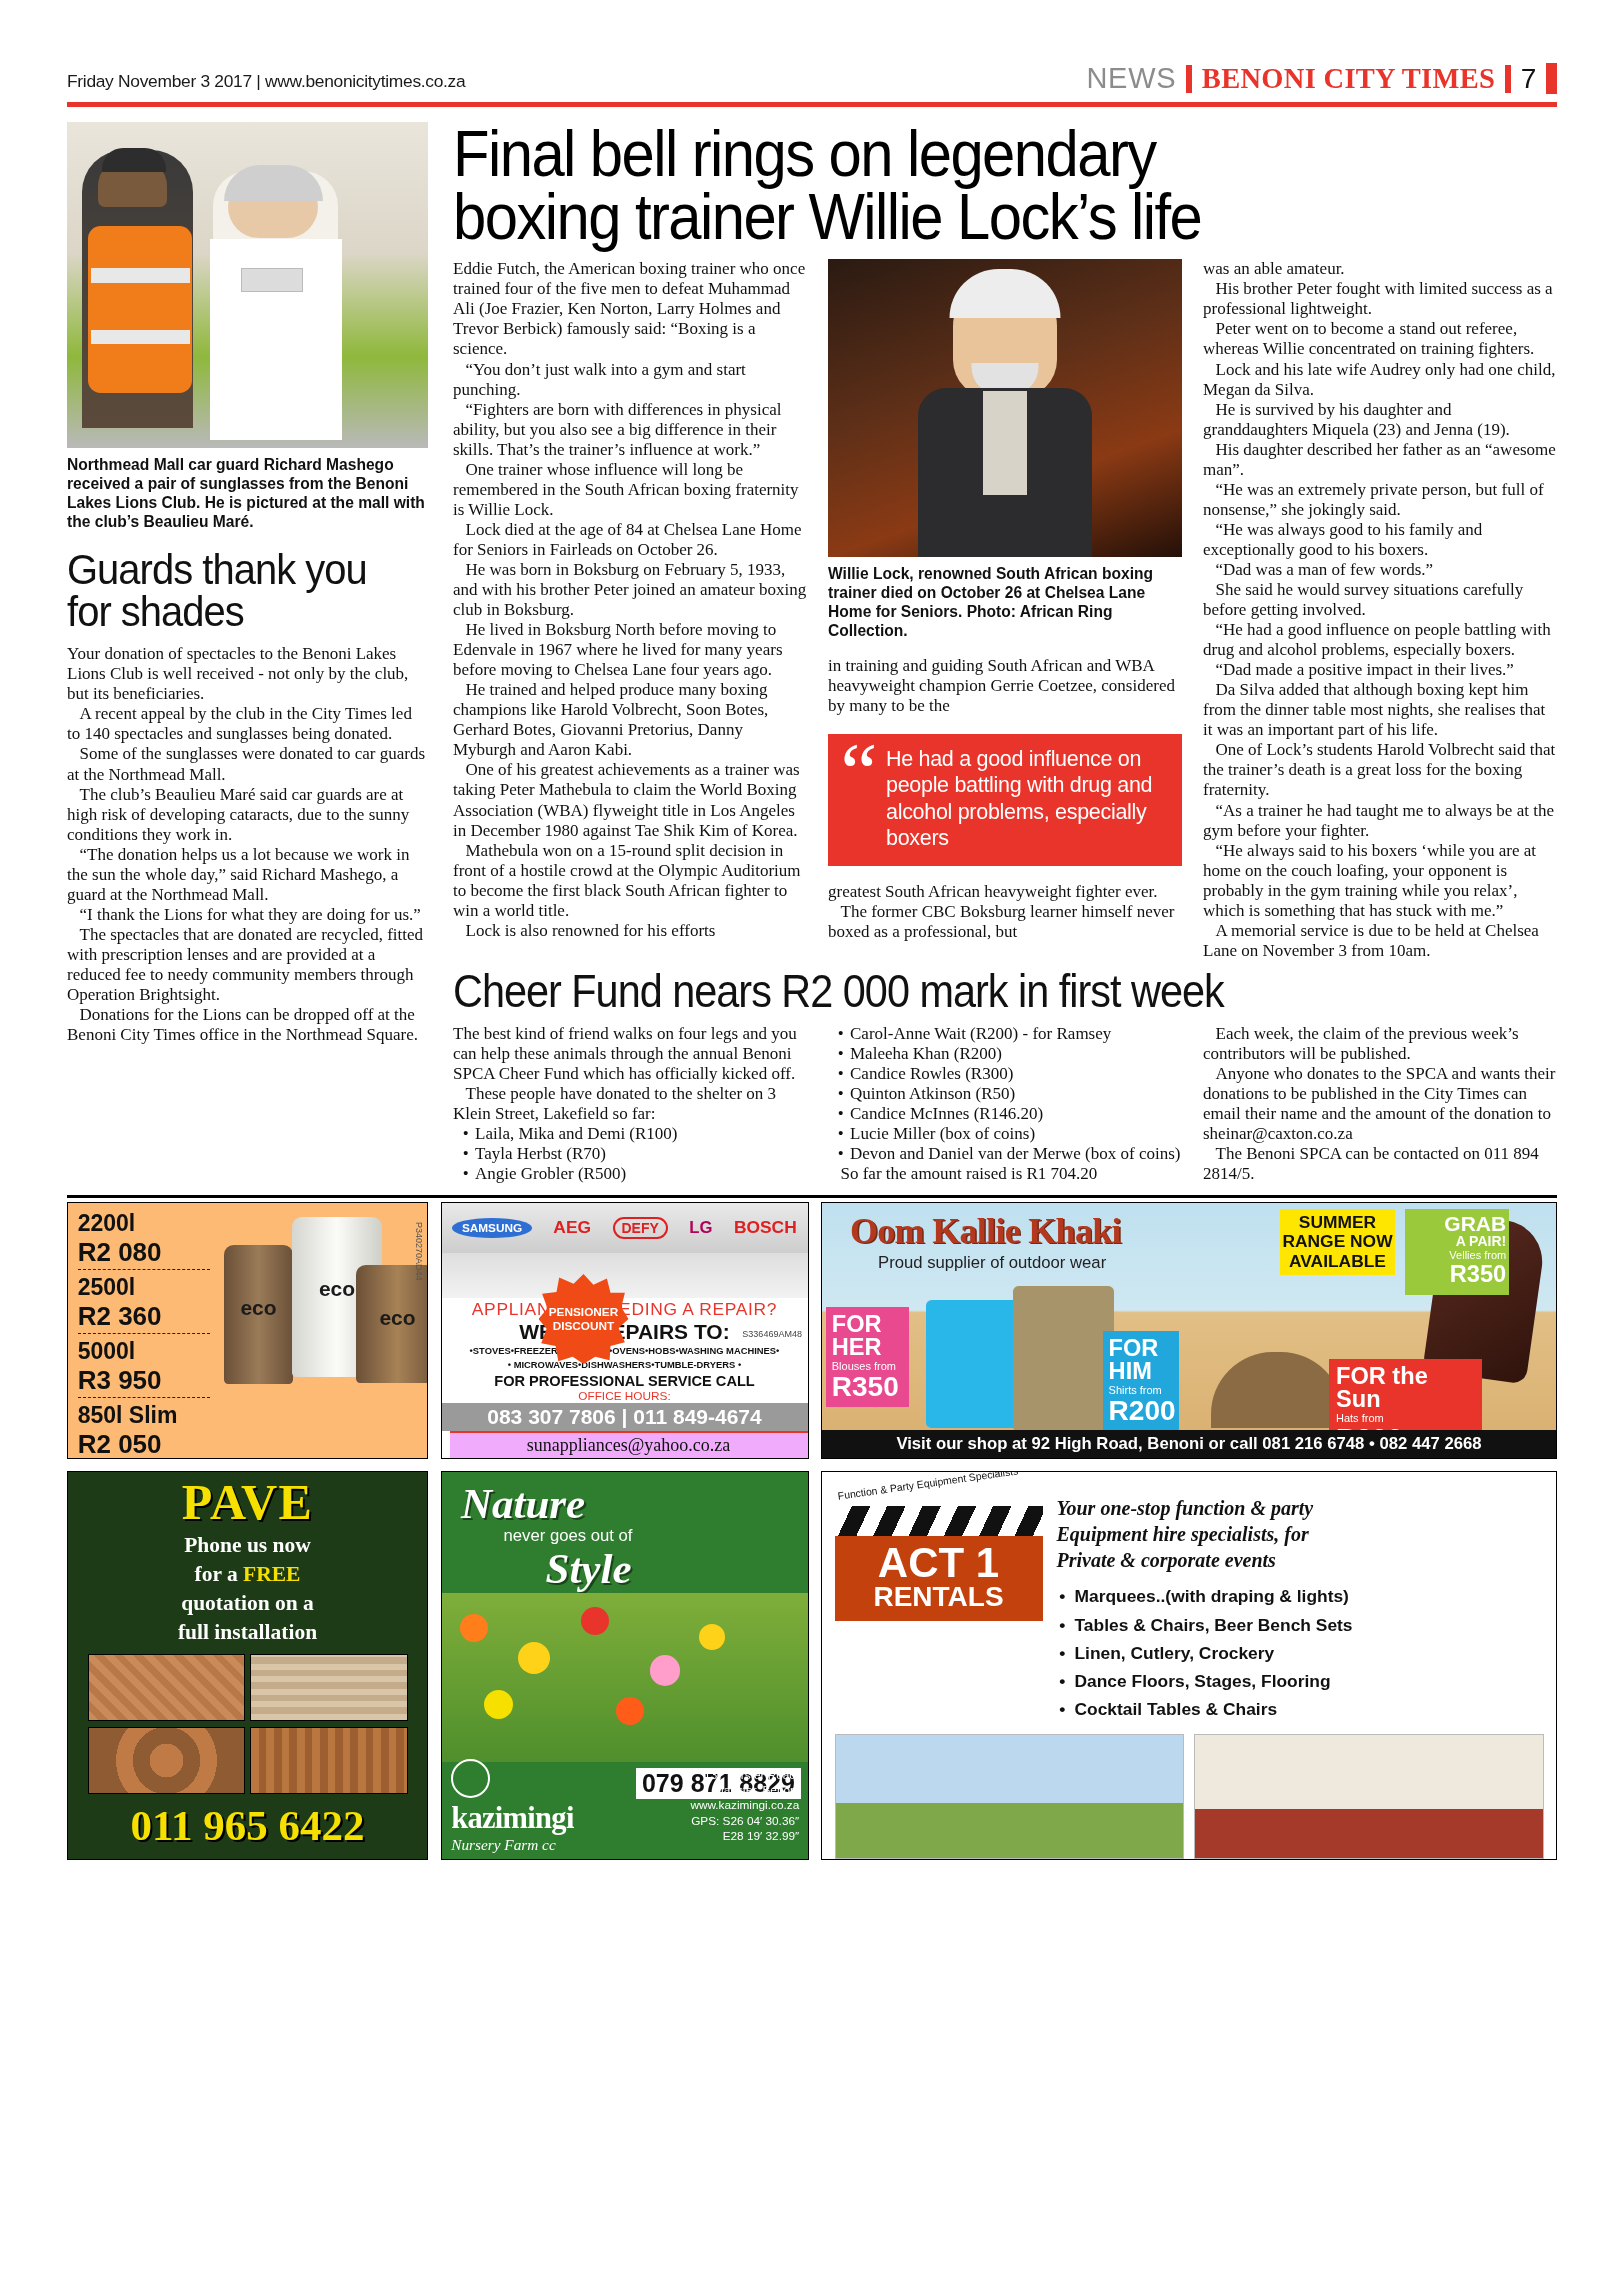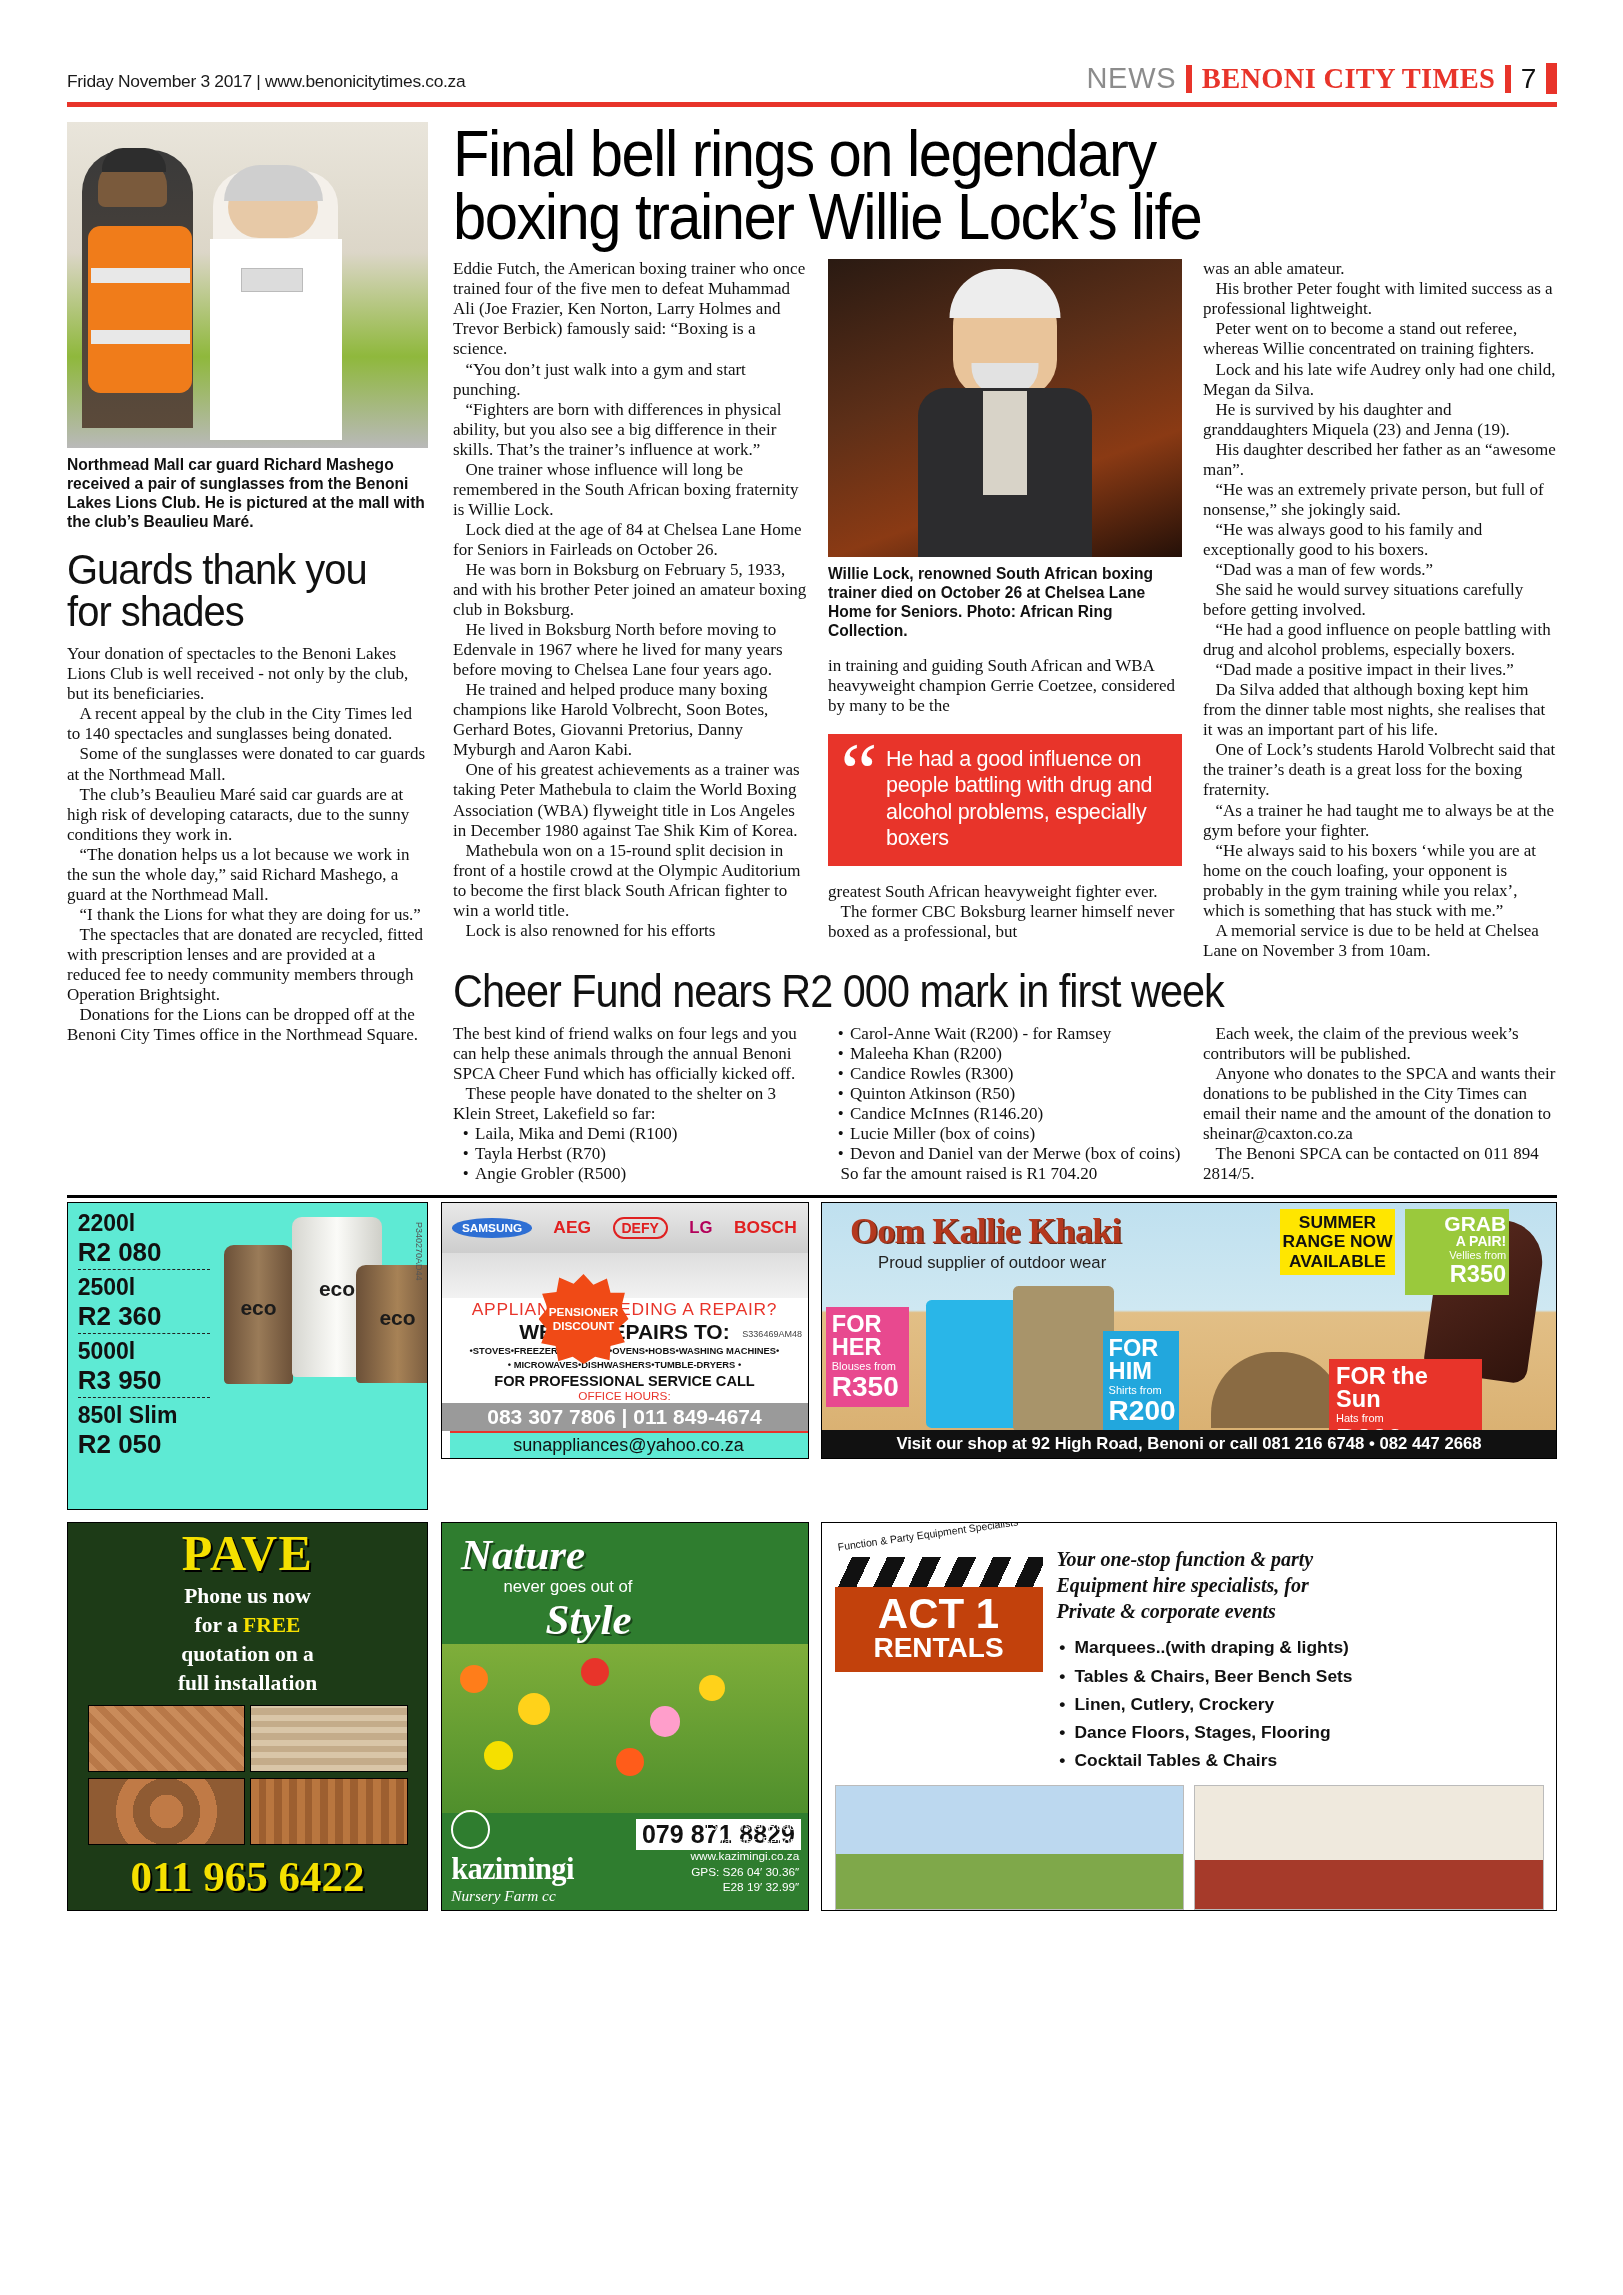--- a/index.html
+++ b/index.html
@@ -80,21 +80,21 @@
   ul.donors li:before { content: "\2022"; position: absolute; left: 9.7px; }
 
   
   .ads { margin-top: 11px; }
   .adrow { display: grid; gap: 12.5px; }
   .adrow1 { grid-template-columns: 361px 368px 1fr; }
   .adrow2 { grid-template-columns: 361px 368px 1fr; margin-top: 12.5px; }
   .ad { border: 1.4px solid #000; position: relative; overflow: hidden; background:#fff; }
 
   
-  .petit { height: 308px; background: #5eead4; display:flex; flex-direction:column; }
+  .petit { height: 257px; background: #fdba74; display:flex; flex-direction:column; }
   .petit-body { flex: 1; display:flex; position: relative; }
   .petit-prices { width: 142px; padding: 7px 0 0 9.7px; font-family:"Liberation Sans",sans-serif; }
   .pp-size { font-size: 23px; font-weight: 700; }
   .pp-price { font-size: 26px; font-weight: 900; border-bottom: 1.4px dashed #222; padding-bottom:1.4px; margin-bottom:3.5px;}
   .tanks { flex:1; position: relative; }
   .tank { position:absolute; border-radius: 9.7px 9.7px 4.2px 4.2px; }
   .tank span { position:absolute; left:50%; top:45%; transform:translate(-50%,-50%);
                font-family:"Liberation Sans",sans-serif; font-weight:700; font-size:21px; color:#1b1b1b;}
   .adcode { position:absolute; right:2.8px; top:19.4px; writing-mode: vertical-rl;
             font-family:"Liberation Sans",sans-serif; font-size:9px; color:#555; }
@@ -119,21 +119,21 @@
                3% 77%,9% 61%,0 50%,10% 38%,4% 22%,20% 20%,23% 4%,39% 11%); }
   .sa-code { position:absolute; right:5.6px; top:76px; font-family:"Liberation Sans",sans-serif; font-size:9px; color:#444; }
   .sunapp-txt { background:#fff; padding:1.4px 4.2px 0; text-align:center; }
   .sa-q { color:#e8342a; font-family:"Liberation Sans",sans-serif; font-size:17.4px; letter-spacing:0.7px; }
   .sa-do { font-family:"Liberation Sans",sans-serif; font-weight:900; font-size:21px; }
   .sa-list { font-family:"Liberation Sans",sans-serif; font-weight:700; font-size:9.4px; line-height:1.5; }
   .sa-call { font-family:"Liberation Sans",sans-serif; font-weight:900; font-size:14.6px; }
   .sa-hours { color:#e8342a; font-family:"Liberation Sans",sans-serif; font-size:11.8px; }
   .sa-phone { background:#9a9a9a; color:#fff; font-family:"Liberation Sans",sans-serif;
               font-weight:900; font-size:21px; text-align:center; padding:2.1px 0; }
-  .sa-mail { background:#5eead4; color:#111; font-family:Liberation Sans, sans-serif;
+  .sa-mail { background:#f0abfc; color:#111; font-family:Liberation Serif, serif;
              font-size:18px; text-align:center; padding:2.1px 0; border-top:2.1px solid #e8342a;margin-left:8px; }
 
   
   .kallie { height: 257px; background: linear-gradient(#bfe0ef 0%, #cfe8f2 42%, #e2bf86 43%, #d8ae6e 100%); position:relative; }
   .kallie-title { position:absolute; left:28px; top:7px; font-family:"Liberation Serif",serif;
                   font-weight:bold; font-size:36px; color:#b4381e; letter-spacing:-0.7px;
                   text-shadow: 1.4px 1.4px 0 #6d2b1a; }
   .kallie-sub { position:absolute; left:56px; top:50px; font-family:"Liberation Sans",sans-serif;
                 font-size:16.7px; color:#222; }
   .k-yellow { position:absolute; left:458px; top:5.6px; width:115px; background:#ffe600;

